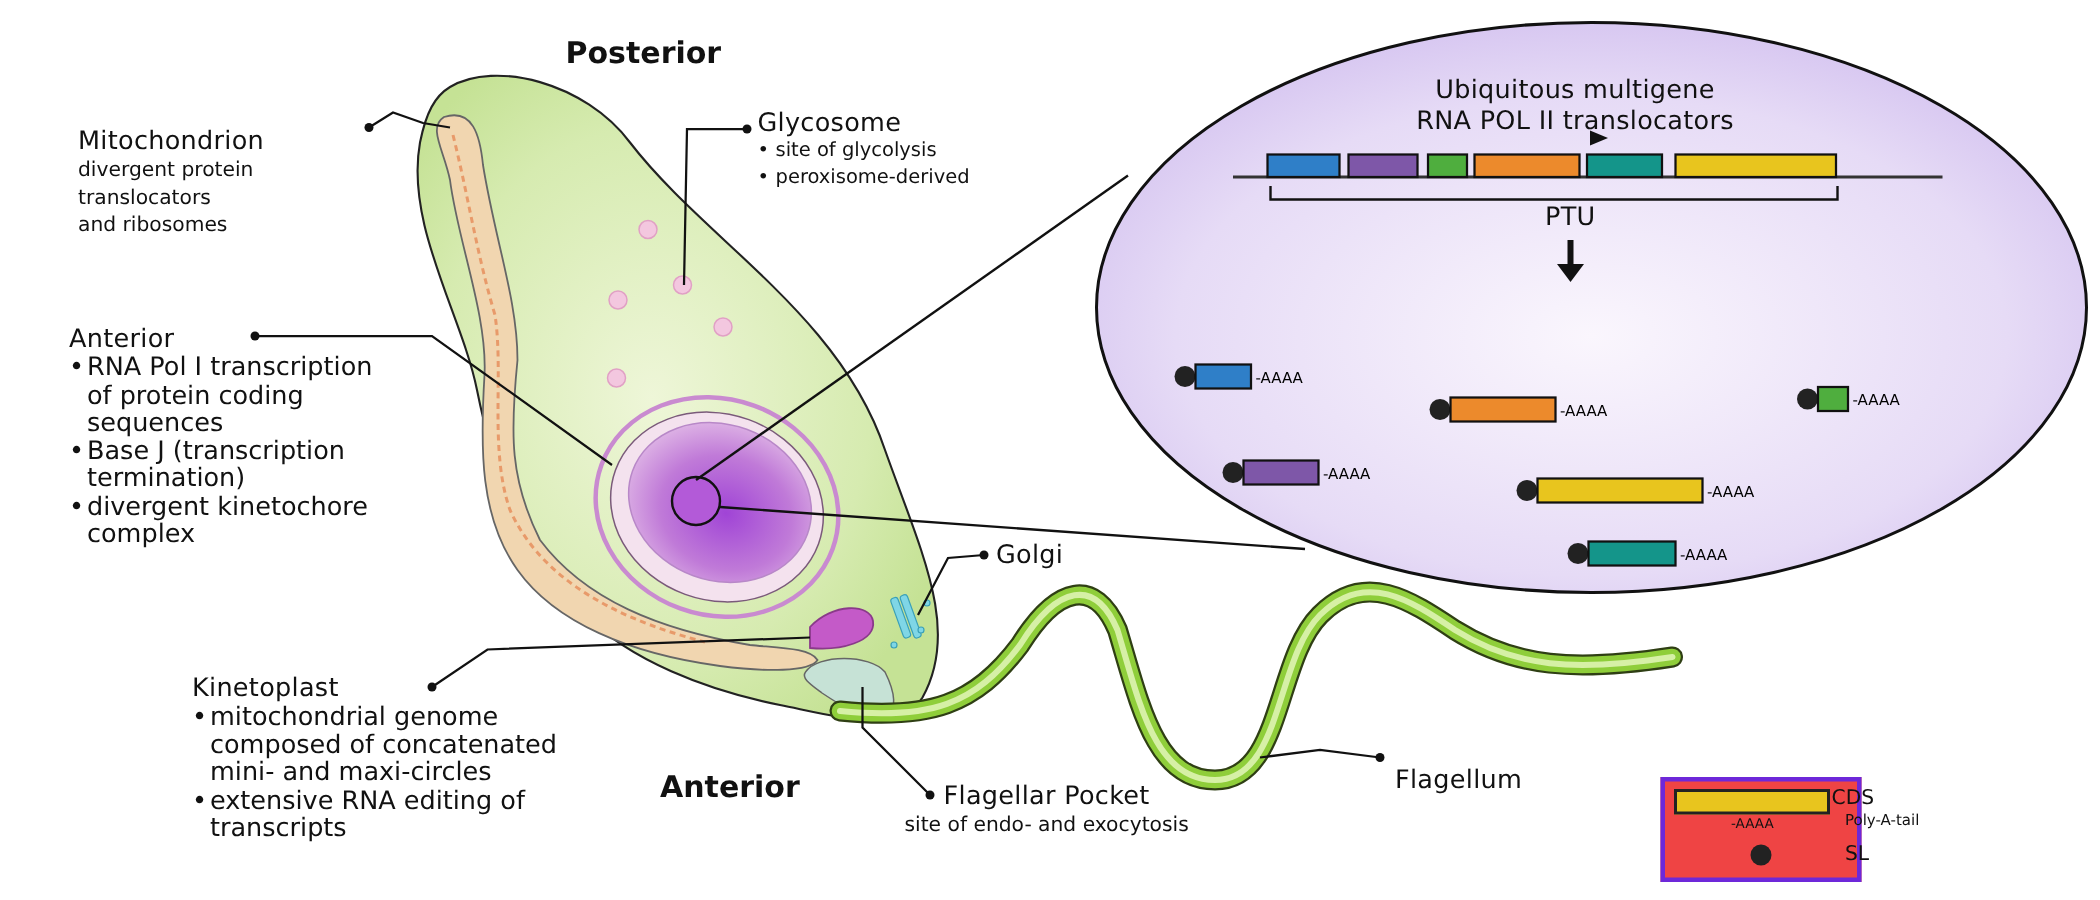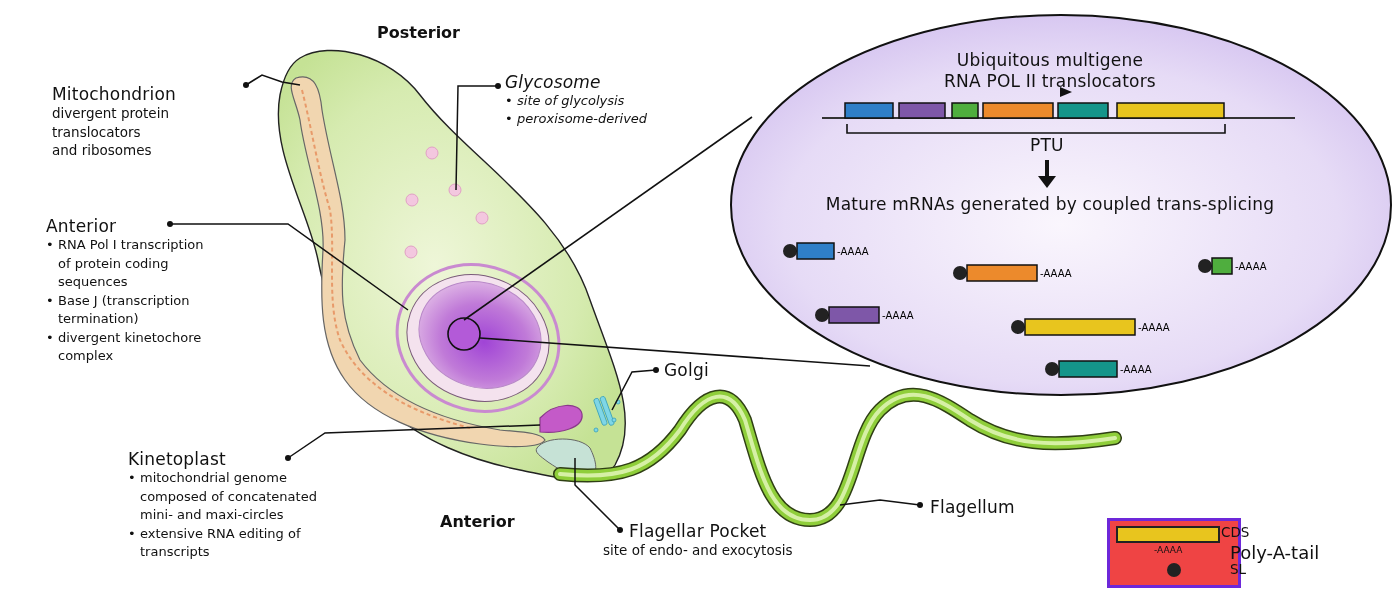--- a/index.html
+++ b/index.html
@@ -1,25 +1,25 @@
 <!DOCTYPE html>
 <html><head>
 <meta charset="utf-8">
 <style>
   html, body { margin:0; padding:0; background:#ffffff; }
   body { width:1400px; height:600px; position:relative; overflow:hidden; font-family:"DejaVu Sans", sans-serif; color:#111; }
   svg { position:absolute; left:0; top:0; }
   .lbl { position:absolute; white-space:nowrap; }
   .title { font-size:17px; font-weight:normal; letter-spacing:0.2px; }
   .sub { font-size:13.5px; line-height:18.5px; }
-  .bul { font-size:13px; line-height:18.5px; }
+  .bul { font-size:17px; line-height:18.5px; }
   .bul li { list-style:none; position:relative; padding-left:12px; }
   .bul li::before { content:"•"; position:absolute; left:0; top:0; }
   ul { margin:0; padding:0; }
-  .bold { font-weight:bold; font-size:16px; }
+  .bold { font-weight:bold; font-size:20px; }
   .center { text-align:center; }
   .legend { position:absolute; left:1107px; top:518px; width:128px; height:64px; border:3px solid #6d28d9; background:#ef4444; }
 </style>
 </head>
 <body>
 
 <svg width="1400" height="600" viewBox="0 0 1400 600">
   <defs>
     <radialGradient id="cellGrad" cx="45%" cy="50%" r="60%">
       <stop offset="0%" stop-color="#eef6d8"></stop>
@@ -170,46 +170,45 @@
 </div>
 
 <div class="lbl" style="left:128px;top:449px;">
   <div class="title">Kinetoplast</div>
   <ul class="bul" id="kinetoplast-list">
       <li>mitochondrial genome<br>composed of concatenated<br>mini- and maxi-circles</li>
       <li>extensive RNA editing of<br>transcripts</li>
     </ul>
 </div>
 
-<div class="lbl" style="left:505px;top:72px;font-style:italic;">
+<div class="lbl" style="left:505px;top:72px;">
   <div class="title">Glycosome</div>
   <ul class="bul" style="font-size:13px;line-height:18px;">
     <li>site of glycolysis</li>
     <li>peroxisome-derived</li>
   </ul>
 </div>
 
 <div class="lbl title" style="left:664px;top:360px;">Golgi</div>
 
 <div class="lbl" style="left:603px;top:521px;text-align:center;">
   <div class="title">Flagellar Pocket</div>
   <div class="sub">site of endo- and exocytosis</div>
 </div>
 
-<div class="lbl title" style="left:930px;top:497px;text-align:right;">Flagellum</div>
+<div class="lbl title" style="left:930px;top:510px;text-align:right;">Flagellum</div>
 
 <div class="lbl center title" style="left:900px;top:6px;width:300px;line-height:21px;margin-top:44px;">
   <div>Ubiquitous multigene</div>
   <div>RNA POL II translocators</div>
 </div>
 <div class="lbl title" style="left:1030px;top:135px;">PTU</div>
 <div class="lbl center title" style="left:720px;top:193px;width:660px;line-height:22px;">
-  <div>Mature mRNAs generated by coupled trans-splicing</div>
 </div>
 
 <div class="legend">
   <div style="position: absolute; left: 6px; top: 5px; width: 100px; height: 13px; border: 2px solid rgb(34, 34, 34); background: rgb(232, 197, 30);" id="legend-cds"></div>
   <div class="lbl" style="left:111px;top:3px;font-size:13.5px;">CDS</div>
   <div class="lbl" style="left:44px;top:24px;font-size:9px;">-AAAA</div>
-  <div class="lbl" style="left:120px;top:21px;font-size:18px;">Poly-A-tail</div>
+  <div class="lbl" style="left:120px;top:21px;font-size:10px;">Poly-A-tail</div>
   <div style="position:absolute;left:57px;top:42px;width:14px;height:14px;border-radius:50%;background:#222;"></div>
   <div class="lbl" style="left:120px;top:40px;font-size:13.5px;">SL</div>
 </div>
 
 </body></html>

